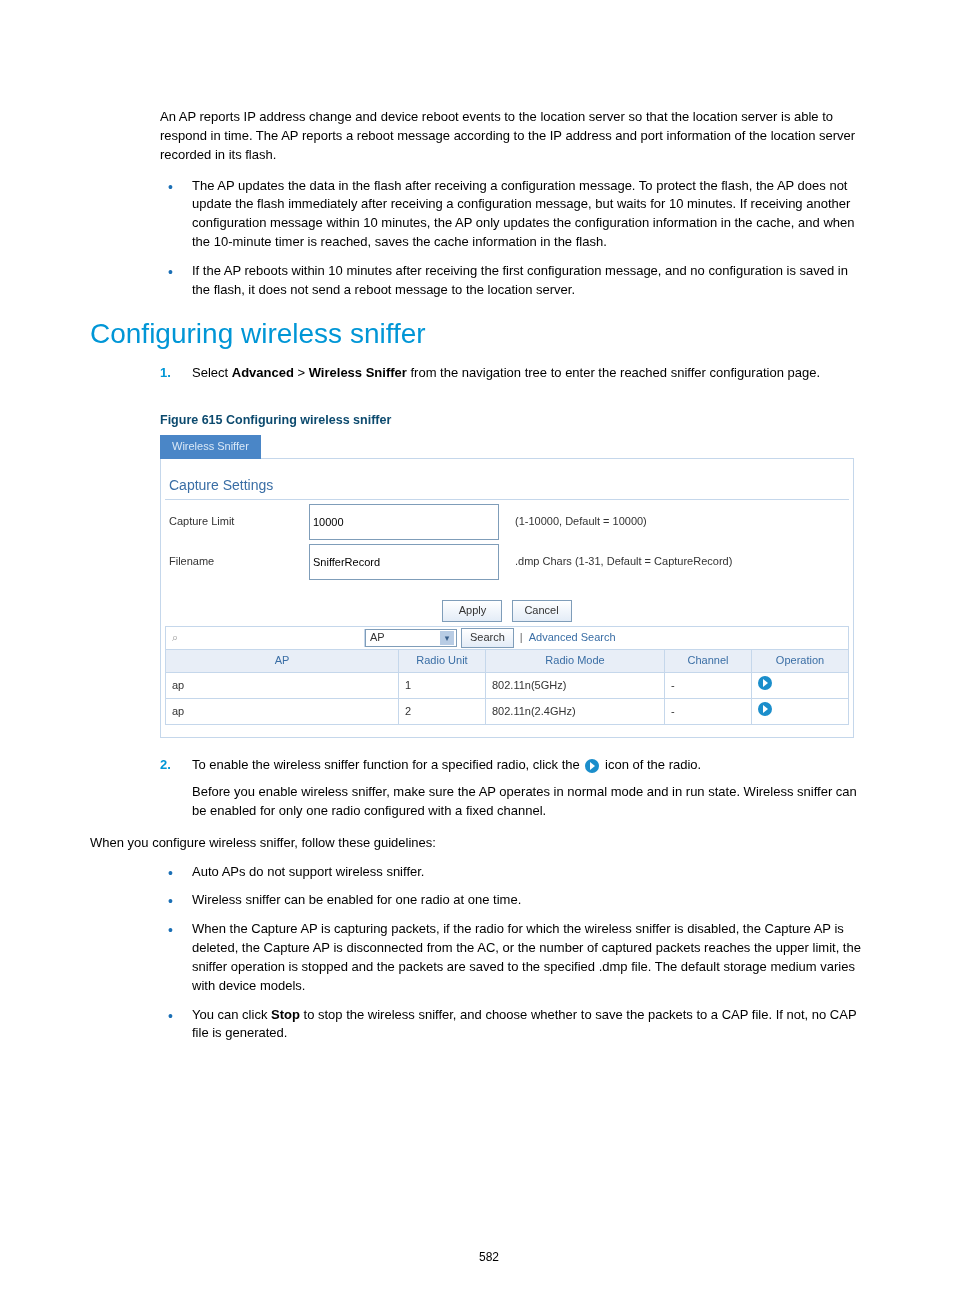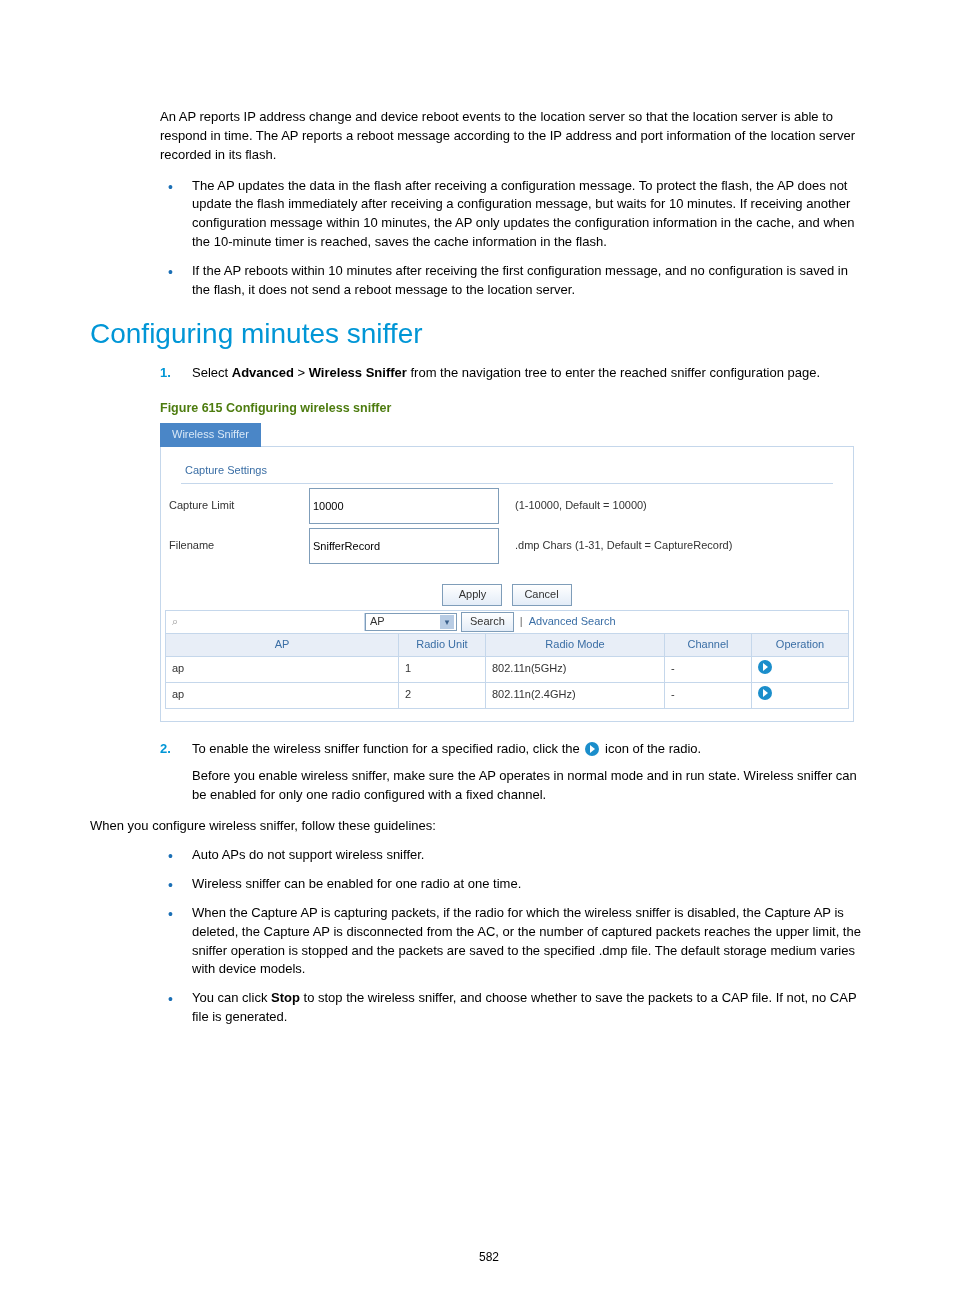--- a/index.html
+++ b/index.html
@@ -57,24 +57,24 @@
   }
   ol.steps > li > .num {
     position: absolute;
     left: 0;
     top: 0;
     color: #0096d6;
     font-weight: bold;
   }
   .bold { font-weight: bold; }
   .fig-caption {
-    color: #4d7c0f;
+    color: #0c4a6e;
     font-weight: bold;
     font-size: 12.5px;
-    margin: 16px 0 6px 70px;
+    margin: 28px 0 6px 70px;
   }
   .shot {
     margin-left: 70px;
     width: 694px;
     border: none;
     font-family: Tahoma, Arial, sans-serif;
     color: #333;
     font-size: 11px;
     margin-bottom: 18px;
   }
@@ -83,22 +83,22 @@
   }
   .shot .tab {
     background: #4a86c7;
     color: #d9e8f7;
     padding: 4px 12px;
     font-size: 11px;
   }
   .shot .tab-rest { flex:1; border-bottom:1px solid #c5d7eb; }
   .shot .panel { border:1px solid #c5d7eb; border-top:none; padding-bottom:12px; }
   .shot .section-head {
-    color: #3a6ea5; font-size:11px; padding:16px 4px 4px 4px;
-    border-bottom:1px solid #c5d7eb; margin:0 20px;
+    color: #3a6ea5; font-size:14px; padding:16px 4px 4px 4px;
+    border-bottom:1px solid #c5d7eb; margin:0 4px;
   }
   .shot .row { display:flex; align-items:center; padding:4px 4px 0 4px; }
   .shot .lbl { width:140px; padding-left:4px; color:#333; }
   .shot .inp { width:190px; height:36px; border:1px solid #7f9db9; background:#fff; font-size:11px; padding:0 3px; box-sizing:border-box; }
   .shot .hint { margin-left:16px; color:#333; }
   .shot .btnrow { text-align:center; margin-top:20px; }
   .shot .btn {
     display:inline-block; width:58px; height:20px; line-height:18px;
     border:1px solid #7f9db9;
     background:linear-gradient(#fff,#e3ecf7);
@@ -157,21 +157,21 @@
 
 <div class="page">
 
   <p class="indent1 intro">An AP reports IP address change and device reboot events to the location server so that the location server is able to respond in time. The AP reports a reboot message according to the IP address and port information of the location server recorded in its flash.</p>
 
   <ul class="bullets">
     <li>The AP updates the data in the flash after receiving a configuration message. To protect the flash, the AP does not update the flash immediately after receiving a configuration message, but waits for 10 minutes. If receiving another configuration message within 10 minutes, the AP only updates the configuration information in the cache, and when the 10-minute timer is reached, saves the cache information in the flash.</li>
     <li>If the AP reboots within 10 minutes after receiving the first configuration message, and no configuration is saved in the flash, it does not send a reboot message to the location server.</li>
   </ul>
 
-  <h2 class="section">Configuring minutes sniffer</h2>
+  <h2 class="section">Configuring wireless sniffer</h2>
 
   <ol class="steps">
     <li>
       <span class="num">1.</span>
       <span>
         <span>Select </span><span class="bold">Advanced</span><span> &gt; </span><span class="bold">Wireless Sniffer</span><span> from the navigation tree to enter the reached sniffer configuration page.</span>
       </span>
     </li>
   </ol>
 

